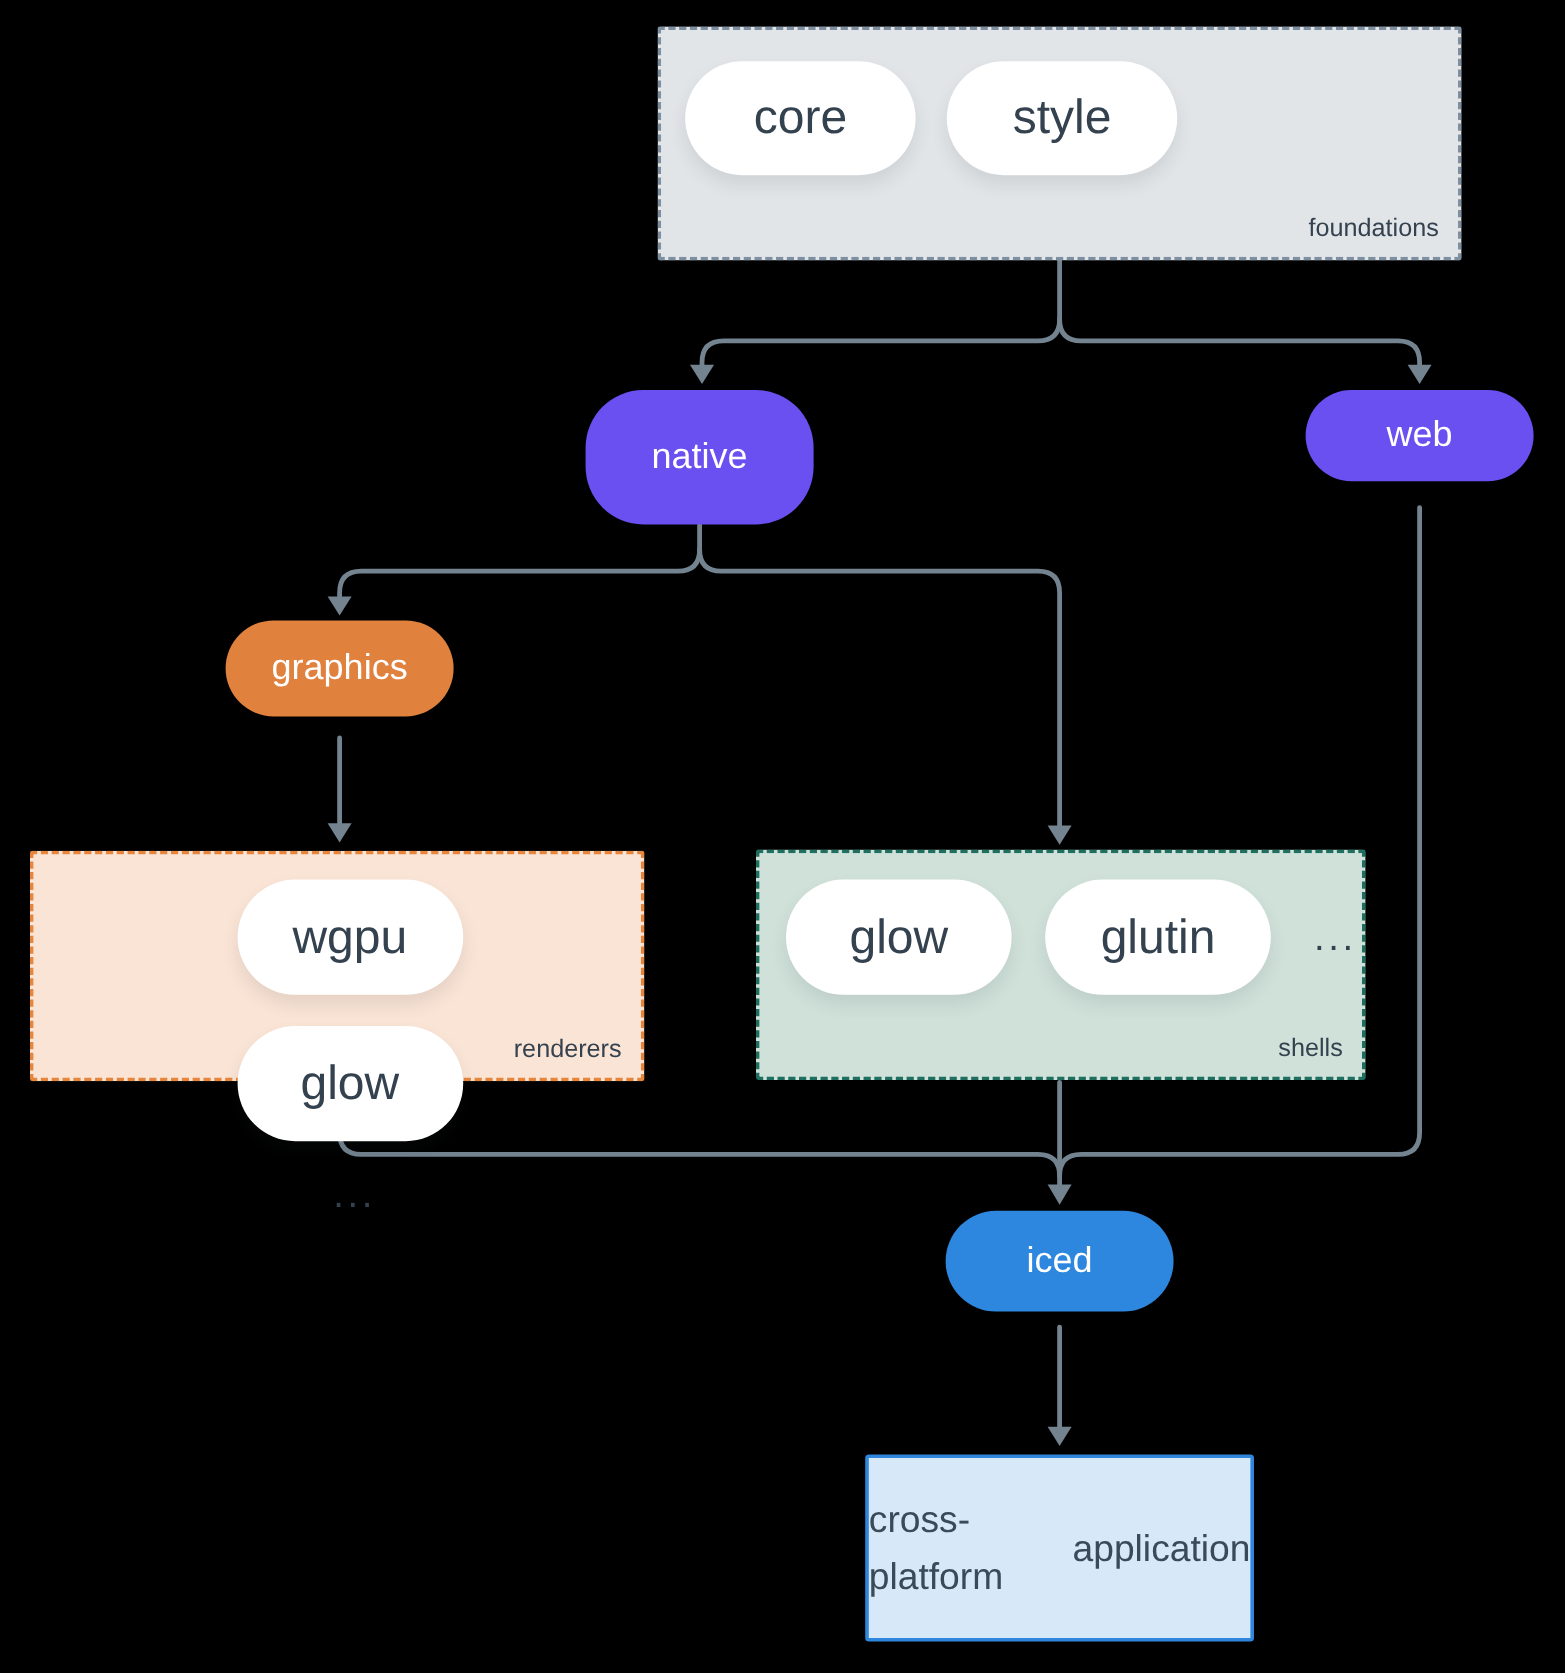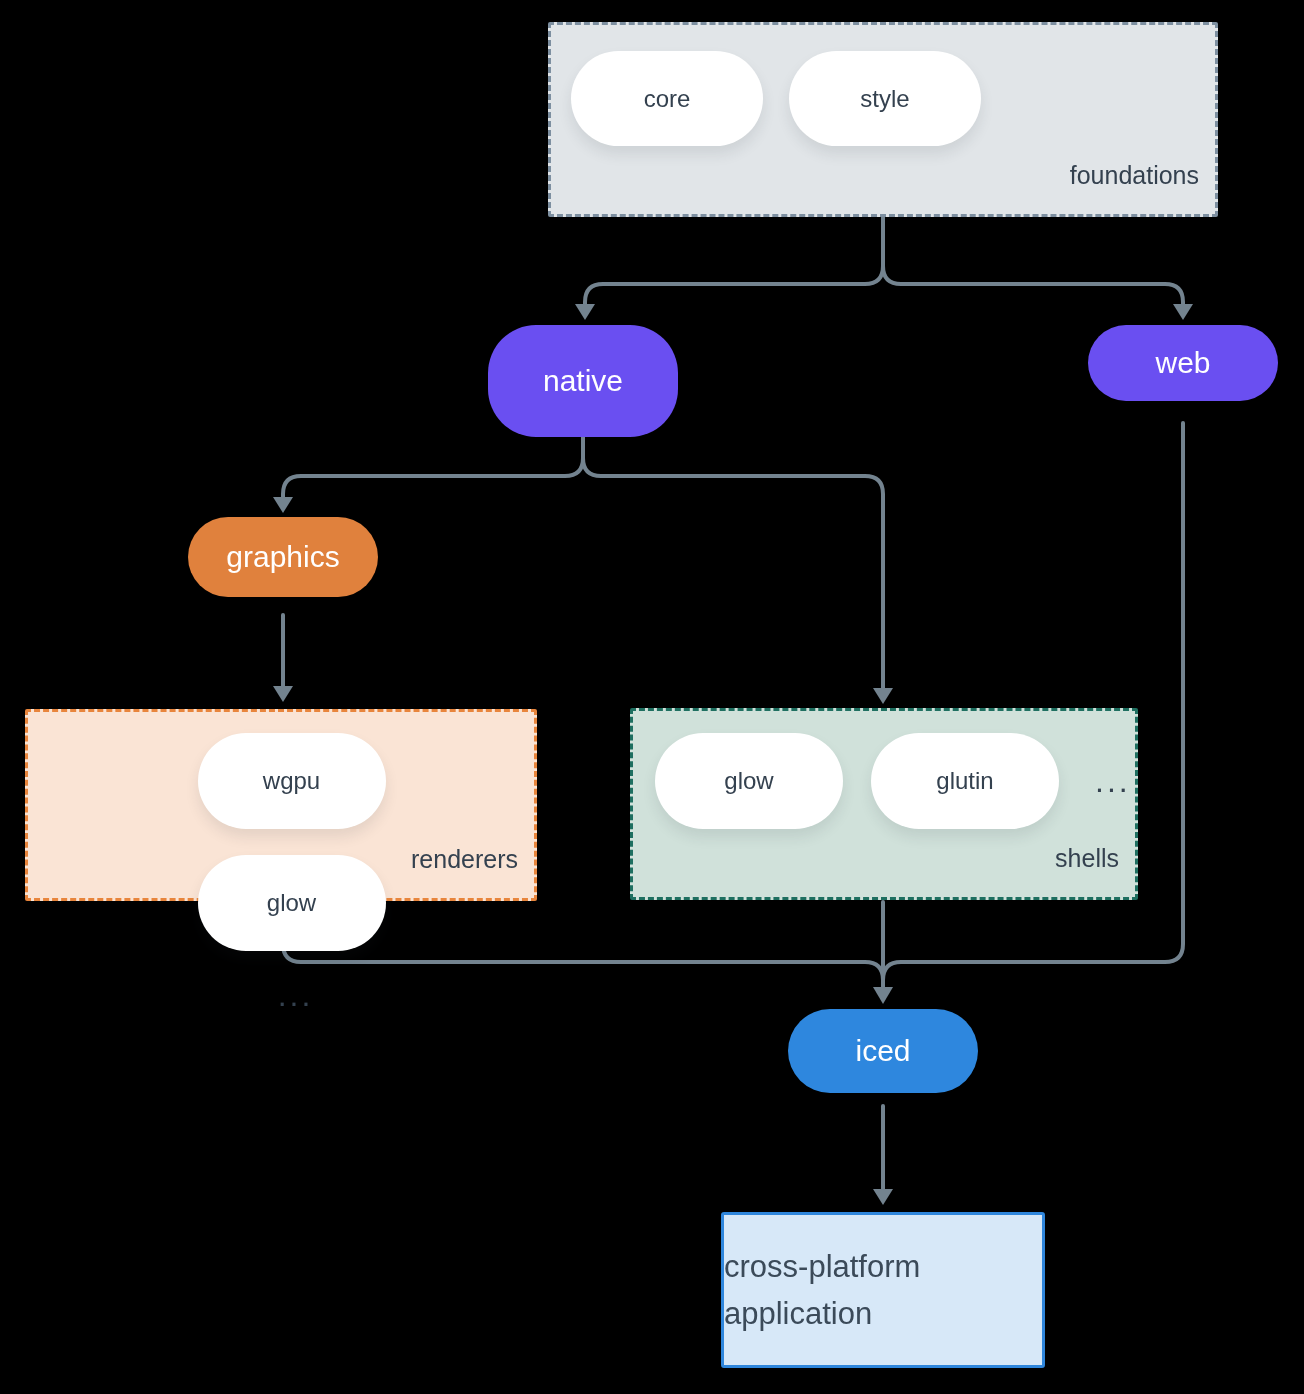--- a/index.html
+++ b/index.html
@@ -28,39 +28,39 @@
     background:var(--renderers-fill);border-color:var(--renderers-border);}
   .group-shells{left:630px;top:708px;width:508px;height:192px;
     background:var(--shells-fill);border-color:var(--shells-border);}
 
   .pill-row{display:flex;align-items:center;}
   .group-foundations .pill-row{padding:26px 0 0 20px;gap:26px;}
   .group-renderers .pill-row{padding:21px 0 0 21px;gap:26px;flex-direction:column;}
   .group-shells .pill-row{padding:22px 0 0 22px;gap:28px;}
 
   .pill{display:flex;align-items:center;justify-content:center;
-    border-radius:48px;font-size:24px;}
+    border-radius:48px;font-size:40px;}
   .pill-white{width:192px;height:95px;background:#ffffff;color:var(--dark-text);
     box-shadow:0 8px 14px rgba(40,50,60,0.10);}
   .group-renderers .pill-white,.group-shells .pill-white{width:188px;height:96px;}
 
   .ellipsis{font-size:32px;color:var(--dark-text);letter-spacing:3px;padding-left:8px;}
 
-  .group-label{position:absolute;right:16px;bottom:24px;font-size:25px;color:var(--dark-text);}
+  .group-label{position:absolute;right:16px;bottom:11px;font-size:21px;color:var(--dark-text);}
 
   .node{position:absolute;display:flex;align-items:center;justify-content:center;
     border-radius:48px;color:#ffffff;font-size:30px;}
   .node-native{left:488px;top:325px;width:190px;height:112px;background:var(--purple);}
   .node-web{left:1088px;top:325px;width:190px;height:76px;background:var(--purple);}
   .node-graphics{left:188px;top:517px;width:190px;height:80px;background:var(--orange);}
   .node-iced{left:788px;top:1009px;width:190px;height:84px;background:var(--blue);}
 
   .app-box{position:absolute;left:721px;top:1212px;width:324px;height:156px;
     background:var(--app-fill);border:3px solid var(--app-border);border-radius:3px;
-    box-sizing:border-box;display:flex;flex-direction:column;
+    box-sizing:border-box;display:flex;flex-direction:row;align-items:center;
     justify-content:center;color:#3b4a59;font-size:31px;line-height:47px;}
 </style>
 </head>
 <body>
 
 <div class="canvas">
 
   <svg class="arrows" width="1304" height="1394" viewBox="0 0 1304 1394">
 
     <path d="M883 217 L883 266"></path>

